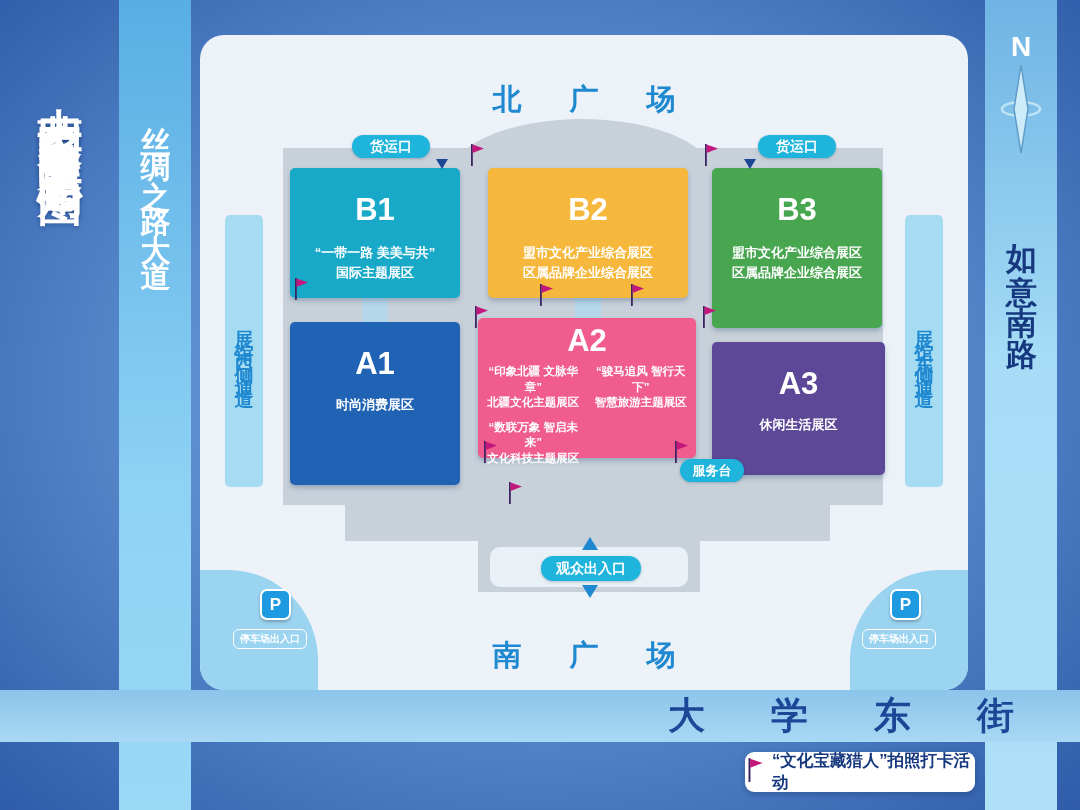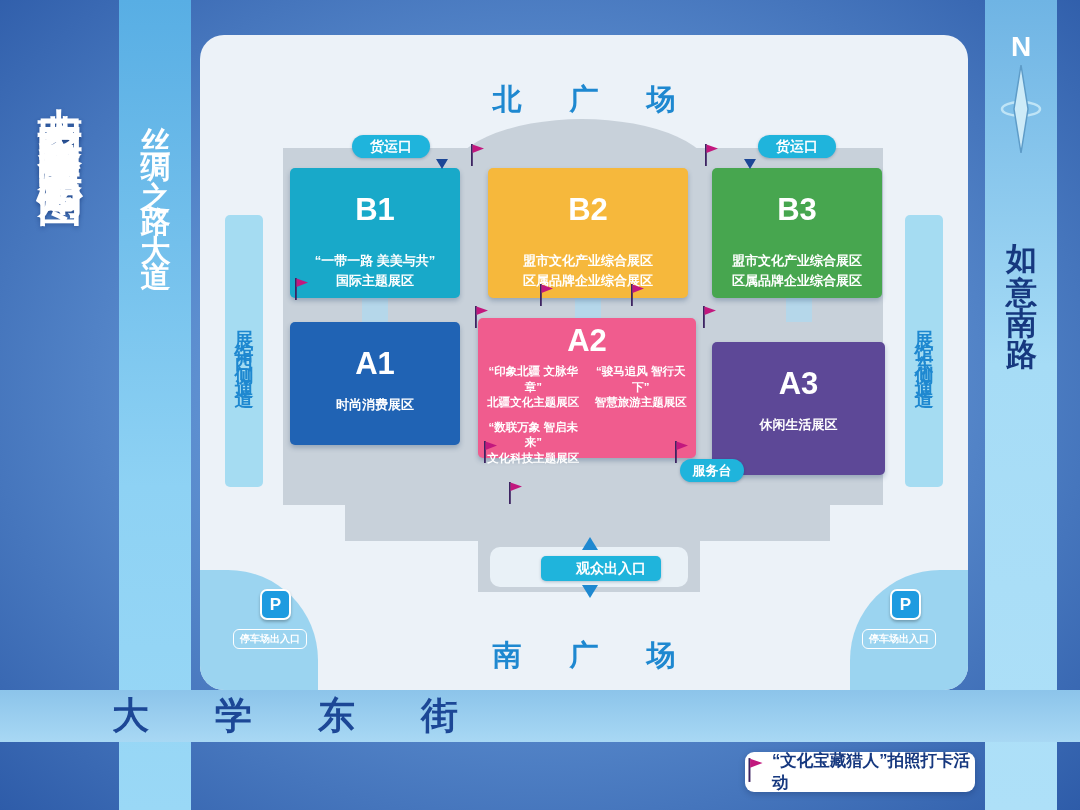--- a/index.html
+++ b/index.html
@@ -19,21 +19,21 @@
   .road-v { position:absolute; top:0; height:810px; width:72px; }
   .road-west { left:119px; background:linear-gradient(180deg,#58AEE4 0%, #8ED2F4 60%, #9AD8F6 100%); }
   .road-east { left:985px; background:linear-gradient(180deg,#6FB4E4 0%, #A6DCF6 45%, #AEE0F8 100%); }
   .road-text { position:absolute; left:50%; transform:translateX(-50%);
     writing-mode:vertical-rl; text-orientation:upright; font-weight:bold; }
   .road-west .road-text { top:102px; color:#ffffff; font-size:30px; letter-spacing:27px; }
   .road-east .road-text { top:218px; color:#16387F; font-size:31px; letter-spacing:32px; }
   
   .road-south { position:absolute; left:0; top:690px; width:1080px; height:52px;
     background:linear-gradient(180deg,#8CC4EA,#A8D8F4);
-    display:flex; align-items:center; justify-content:flex-start; }
+    display:flex; align-items:center; justify-content:flex-end; }
   .road-south-text { color:#1C4796; font-size:37px; font-weight:bold; letter-spacing:66px; margin-left:112px; }
   
   .compass { position:absolute; left:997px; top:32px; width:48px; text-align:center; z-index:3; }
   .compass-n { color:#ffffff; font-size:28px; font-weight:bold; line-height:1.1; }
   
   .panel { position:absolute; left:200px; top:35px; width:768px; height:655px;
     background:#ECF2F8; border-radius:24px; }
   .corner { position:absolute; width:118px; height:120px; background:#9BD4F0; }
   .corner-l { left:0; bottom:0; border-radius:0 90px 0 24px; }
   .corner-r { right:0; bottom:0; border-radius:90px 0 24px 0; }
@@ -56,40 +56,40 @@
   .passage-text { writing-mode:vertical-rl; text-orientation:upright; color:#1E88D0;
     font-size:19px; font-weight:bold; letter-spacing:12px; }
   
   .connector { position:absolute; width:26px; height:26px; background:#B5D7EA; top:261px; }
   .conn-1{left:162px;} .conn-2{left:375px;} .conn-3{left:586px;}
   
   .hall { position:absolute; border-radius:5px; color:#fff; text-align:center;
     box-shadow:0 3px 5px rgba(30,60,100,.28); z-index:2; }
   .hall-id { font-size:31px; font-weight:bold; padding-top:24px; }
   .hall-line { font-size:13px; font-weight:bold; line-height:1.55; }
-  .hall-lines { margin-top:23px; }
+  .hall-lines { margin-top:15px; }
   .hall-a1 .hall-lines, .hall-a3 .hall-lines { margin-top:13px; }
   .hall-b1{left:90px;top:133px;width:170px;height:130px;background:#18A9C9;}
   .hall-b2{left:288px;top:133px;width:200px;height:130px;background:#F6B83C;}
-  .hall-b3{left:512px;top:133px;width:170px;height:130px;background:#47A64F;}
-  .hall-a1{left:90px;top:287px;width:170px;height:123px;background:#2063B4;}
+  .hall-b3{left:512px;top:133px;width:170px;height:160px;background:#47A64F;}
+  .hall-a1{left:90px;top:287px;width:170px;height:163px;background:#2063B4;}
   .hall-a2{left:278px;top:283px;width:218px;height:140px;background:#F05C8E;}
   .hall-a3{left:512px;top:287px;width:173px;height:133px;background:#5D4897;margin-top:20px;}
   .hall-a2 .hall-id { padding-top:5px; }
   .a2-grid { display:grid; grid-template-columns:1fr 1fr; column-gap:3px; row-gap:9px;
     margin-top:5px; padding:0 3px; }
   .zone-t, .zone-s { font-size:11.5px; font-weight:bold; line-height:1.35; }
   
   .badge { position:absolute; background:#1FB4DC; color:#fff; font-weight:bold;
     border-radius:12px; display:flex; align-items:center; justify-content:center;
     z-index:6; box-shadow:0 1px 3px rgba(0,40,80,.25); }
   .freight-l { left:152px; top:100px; width:78px; height:23px; font-size:14px; }
   .freight-r { left:558px; top:100px; width:78px; height:23px; font-size:14px; }
   .service   { left:480px; top:424px; width:64px; height:23px; font-size:13px; }
-  .visitor   { left:341px; top:521px; width:100px; height:25px; font-size:14px; border-radius:5px;padding-left:20px; }
+  .visitor   { left:341px; top:521px; width:100px; height:25px; font-size:14px; border-radius:12px; }
   .tri { position:absolute; width:0; height:0; z-index:6; }
   .freight-arrow-l { left:236px; top:124px; border-left:6px solid transparent;
     border-right:6px solid transparent; border-top:10px solid #1C4796; }
   .freight-arrow-r { left:544px; top:124px; border-left:6px solid transparent;
     border-right:6px solid transparent; border-top:10px solid #1C4796; }
   .visitor-up { left:382px; top:502px; border-left:8px solid transparent;
     border-right:8px solid transparent; border-bottom:13px solid #1E88D0; }
   .visitor-down { left:382px; top:550px; border-left:8px solid transparent;
     border-right:8px solid transparent; border-top:13px solid #1E88D0; }
   

